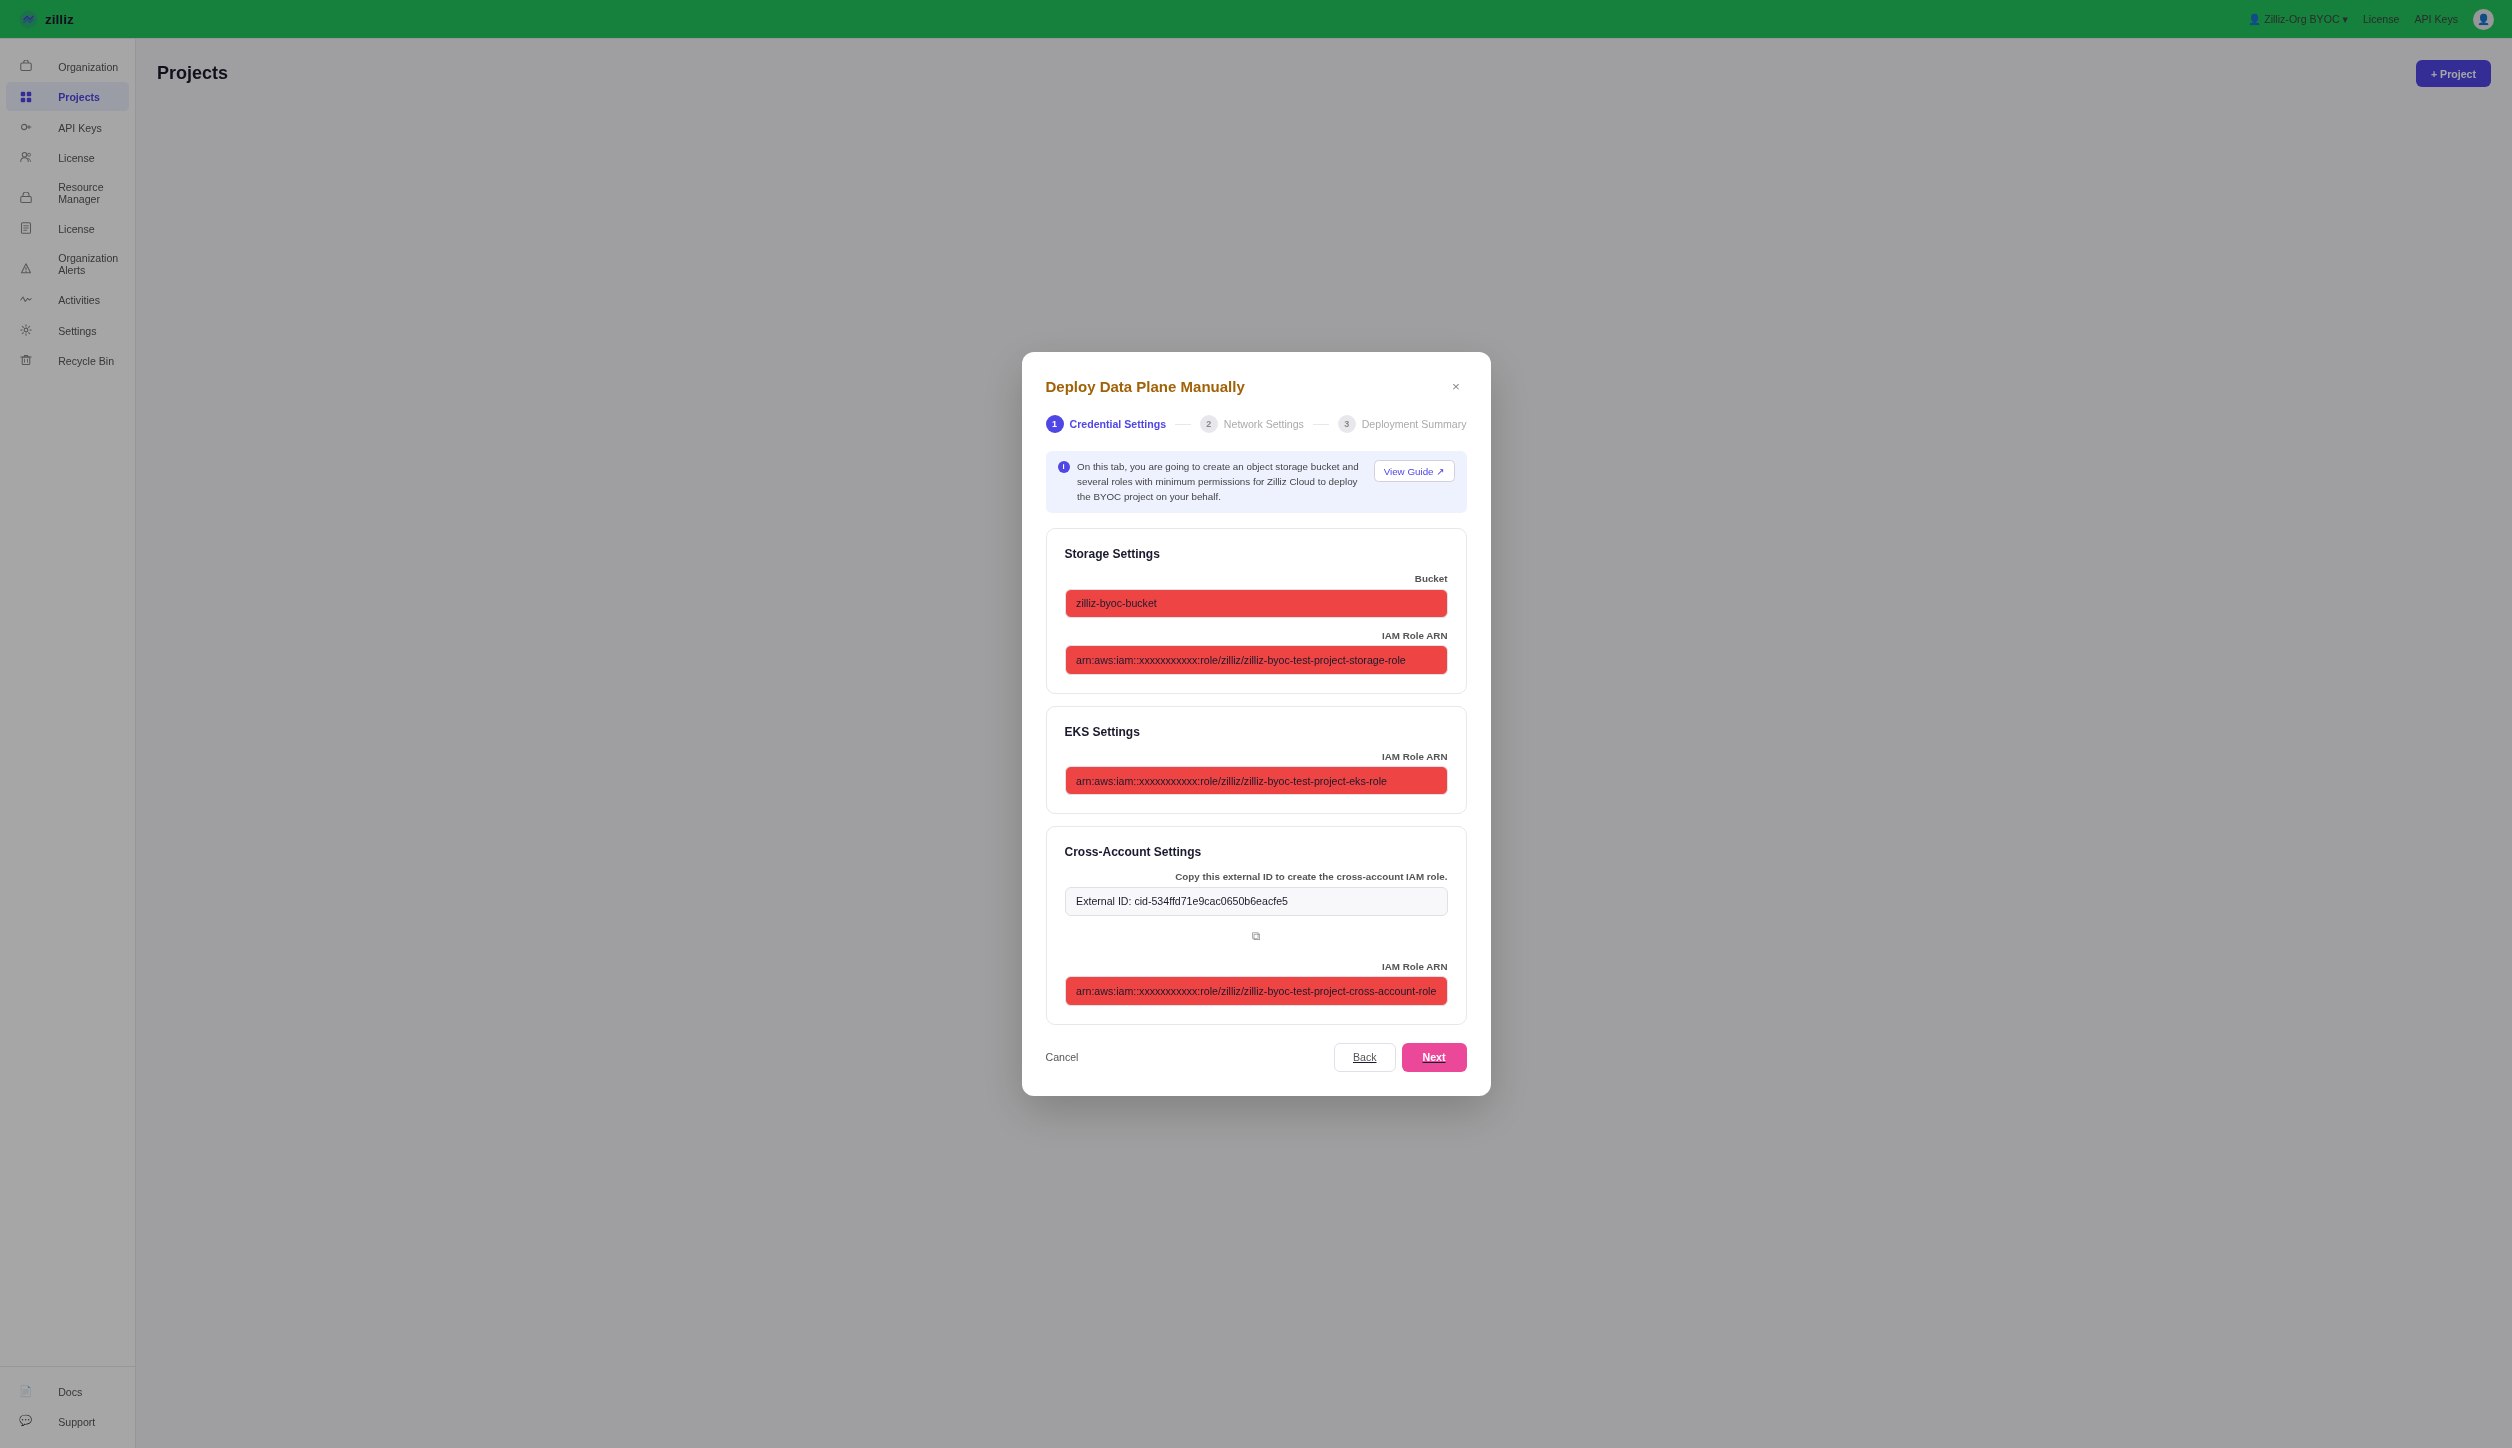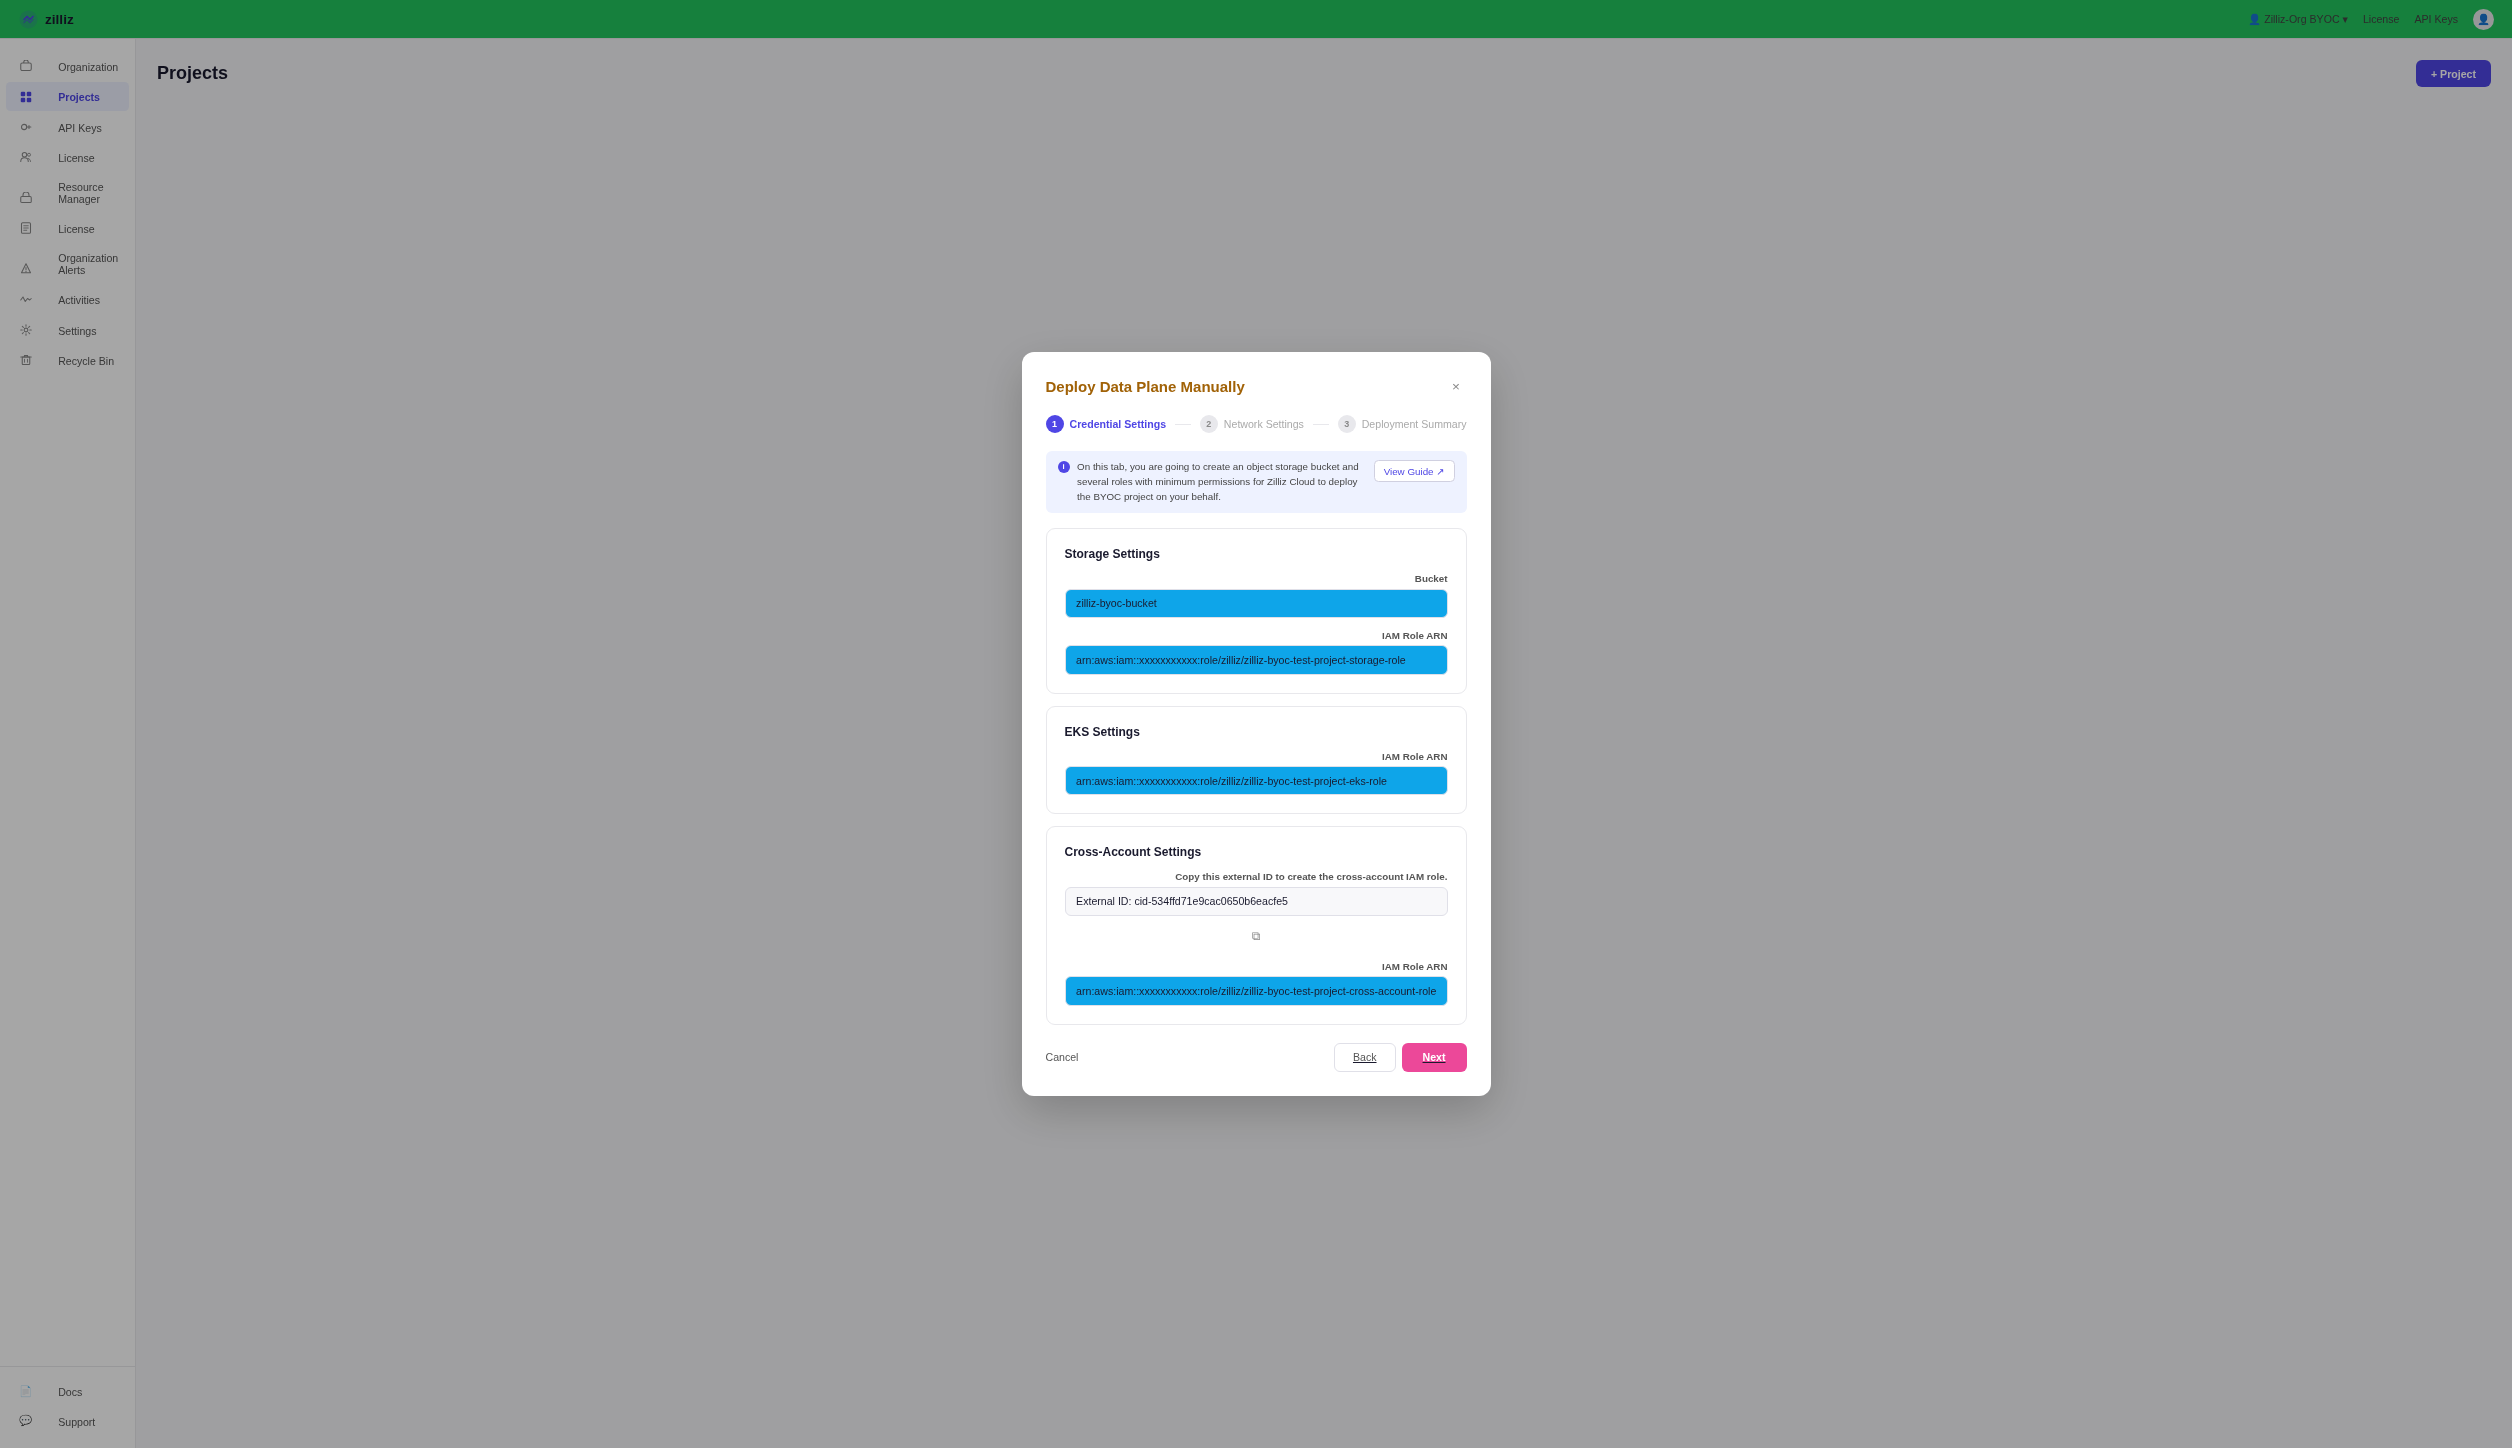--- a/index.html
+++ b/index.html
@@ -56,21 +56,21 @@
     .info-dot { width: 12px; height: 12px; background: #4f46e5; border-radius: 50%; flex-shrink: 0; margin-top: 0.8px; display: flex; align-items: center; justify-content: center; color: #fff; font-size: 7.6px; font-weight: 700; }
     .info-text { flex: 1; line-height: 1.5; }
     .view-guide-btn { background: #fff; border: 0.8px solid #d0d0e0; border-radius: 4.5px; padding: 4.5px 9px; font-size: 9.8px; cursor: pointer; color: #4f46e5; font-weight: 500; white-space: nowrap; display: flex; align-items: center; gap: 3px; }
 
     
     .section { border: 0.8px solid #e8e8ec; border-radius: 9px; padding: 18px; margin-bottom: 12px; }
     .section-title { font-size: 12px; font-weight: 700; color: #1a1a2e; margin-bottom: 12px; }
     .field { margin-bottom: 12px; }
     .field:last-child { margin-bottom: 0; }
     .field-label { font-size: 9.8px; color: #555; margin-bottom: 4.5px; font-weight: 700; text-align: right; }
-    .field-input { width: 100%; border: 0.8px solid #e0e0e8; border-radius: 6px; padding: 7.6px 10.6px; font-size: 10.6px; color: #1a1a2e; background: #0ea5e9; outline: none; }
+    .field-input { width: 100%; border: 0.8px solid #e0e0e8; border-radius: 6px; padding: 7.6px 10.6px; font-size: 10.6px; color: #1a1a2e; background: #ef4444; outline: none; }
     .field-input-row { display: flex; align-items: center; gap: 6px; flex-direction: column; }
     .field-input-row .field-input { flex: 1; background: #f8f8fa; }
     .copy-btn { background: none; border: none; cursor: pointer; padding: 6px; color: #888; }
     .copy-icon { font-size: 12px; }
 
     
     .modal-footer { display: flex; align-items: center; justify-content: space-between; margin-top: 18px; }
     .cancel-btn { background: none; border: none; cursor: pointer; font-size: 10.6px; color: #555; padding: 7.6px 0; }
     .footer-right { display: flex; gap: 6px; text-decoration: underline; }
     .back-btn { background: none; border: 0.8px solid #e0e0e8; border-radius: 6px; padding: 7.6px 18px; font-size: 10.6px; cursor: pointer; color: #555; }

